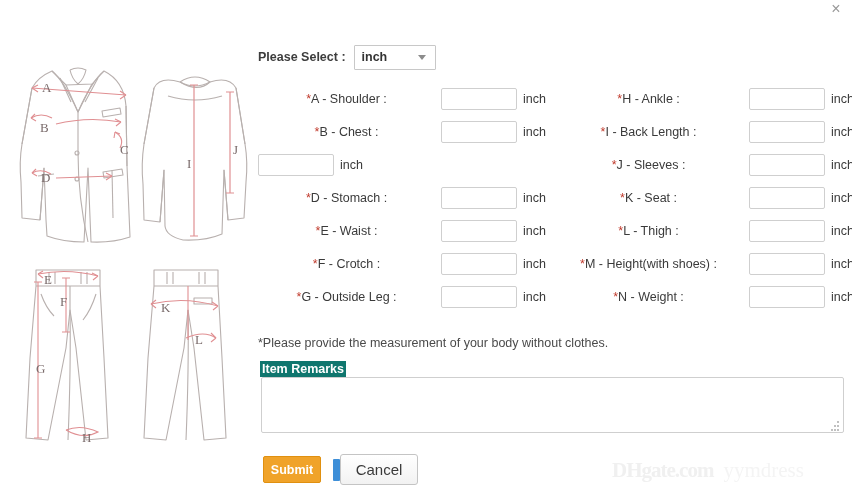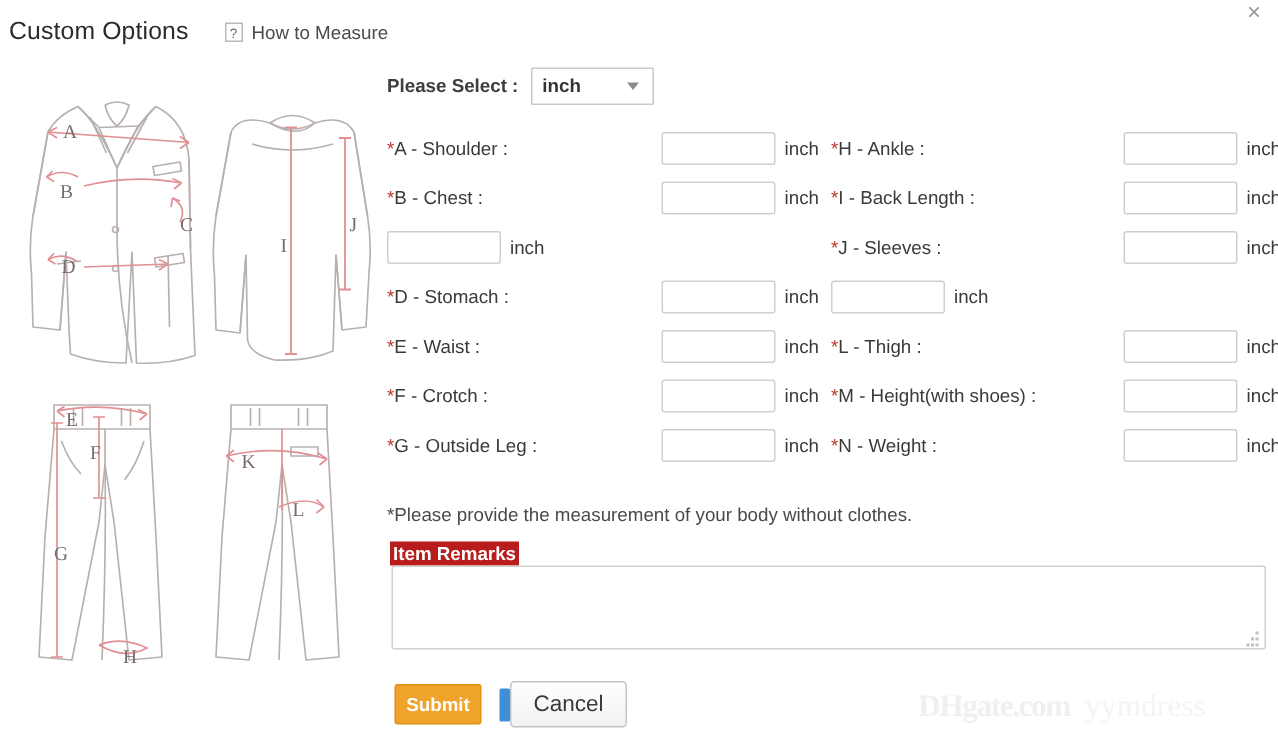--- a/index.html
+++ b/index.html
@@ -128,21 +128,21 @@
   .col-left  { left: 0;   width: 288px; }
   .col-right { left: 296px; width: 300px; }
 
   .mrow {
     display: flex;
     align-items: center;
     height: 33px;
   }
   .mlabel {
     flex: 1 1 auto;
-    text-align: left;
+    text-align: center;
     font-size: 12.5px;
     color: #3a3a3a;
     padding-right: 6px;
     white-space: nowrap;
   }
   .mlabel .star { color: #c0392b; }
   .minput {
     width: 76px; height: 22px;
     border: 1px solid #cfcfcf;
     background: #fff;
@@ -169,21 +169,21 @@
     color: #4a4a4a;
   }
 
   
   .remarks-label {
     position: absolute;
     left: 260px; top: 361px;
     font-size: 12.5px;
     font-weight: bold;
     color: #ffffff;
-    background: #b91c1c;
+    background: #0f766e;
     padding: 1px 2px;
     line-height: 14px;
   }
   .remarks-box {
     position: absolute;
     left: 261px; top: 377px;
     width: 583px; height: 56px;
     border: 1px solid #cfcfcf;
     background: #fff;
     border-radius: 2px;
@@ -266,27 +266,20 @@
     font-family: "Liberation Serif", serif;
   }
 </style>
 </head>
 <body>
 
 <div id="root">
 
   <div class="close-btn">×</div>
 
-  <div class="header">
-    <div class="page-title">Custom Options</div>
-    <div class="howto">
-      <span class="q-icon">?</span>
-      <span class="howto-label">How to Measure</span>
-    </div>
-  </div>
 
   <div class="illus">
     <svg width="246" height="410" viewBox="0 0 246 410" xmlns="http://www.w3.org/2000/svg">
       <g fill="none" stroke="#b8b0ae" stroke-width="1.1" stroke-linejoin="round">
 
         <path d="M58 37 L44 23 Q30 29 24 40 L14 96 Q11 114 13 134 L14 170 L32 172 L36 120 L38 172 L39 188 Q55 194 76 194 L80 120 L83 194 Q104 195 122 189 L119 118 L118 58 Q116 33 96 23 L84 36 Z"></path>
         <path d="M58 37 L70 64 L84 36"></path>
         <path d="M44 23 Q56 33 70 64"></path>
         <path d="M96 23 Q83 34 70 64"></path>
         <path d="M70 64 L70 104 Q70 150 80 194"></path>
@@ -463,20 +456,21 @@
             <span class="mlabel"><span class="star">*</span><span>I - Back Length :</span></span>
             <input type="text" class="minput" value="" style="">
             <span class="munit">inch</span>
           </div>
           <div class="mrow">
             <span class="mlabel"><span class="star">*</span><span>J - Sleeves :</span></span>
             <input type="text" class="minput" value="" style="">
             <span class="munit">inch</span>
           </div>
           <div class="mrow">
+            <span class="mlabel"><span class="star">*</span><span>K - Seat :</span></span>
             <input type="text" class="minput" value="" style="">
             <span class="munit">inch</span>
           </div>
           <div class="mrow">
             <span class="mlabel"><span class="star">*</span><span>L - Thigh :</span></span>
             <input type="text" class="minput" value="" style="">
             <span class="munit">inch</span>
           </div>
           <div class="mrow">
             <span class="mlabel"><span class="star">*</span><span>M - Height(with shoes) :</span></span>

